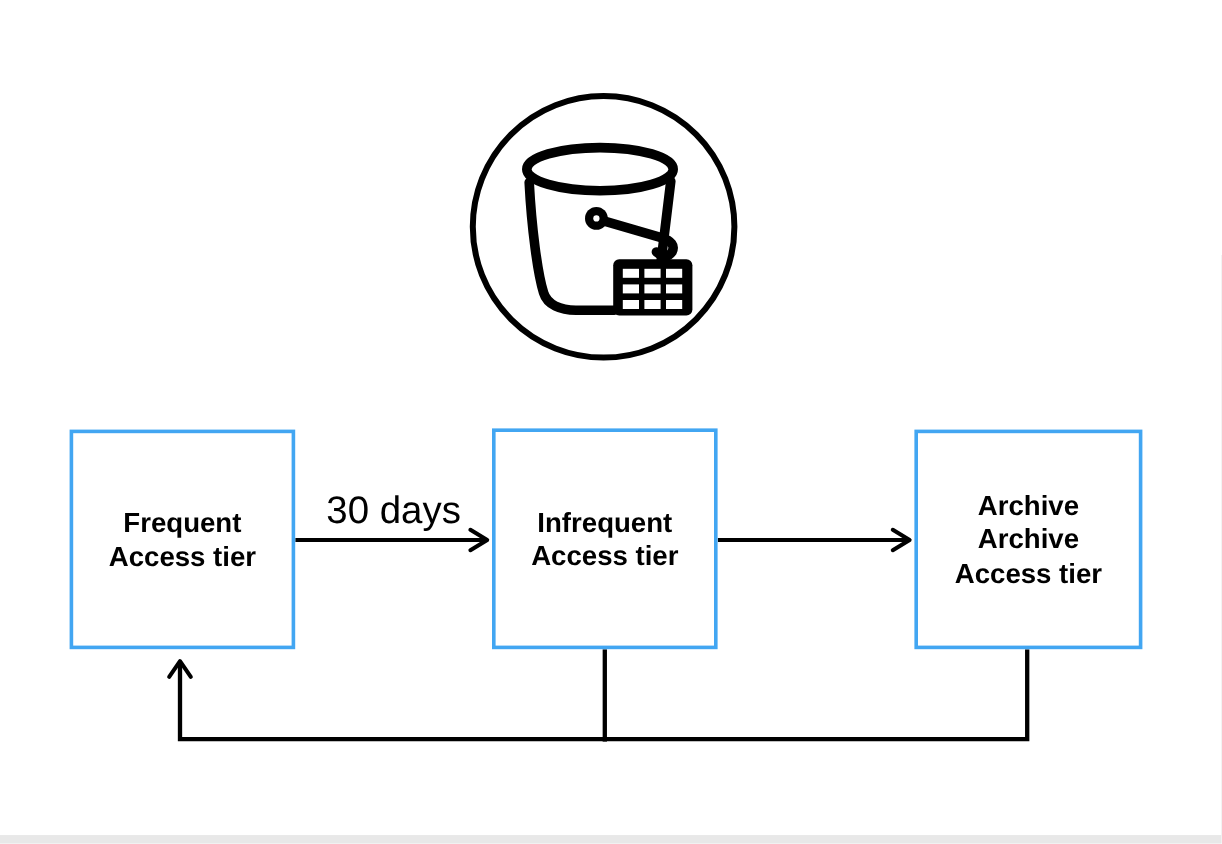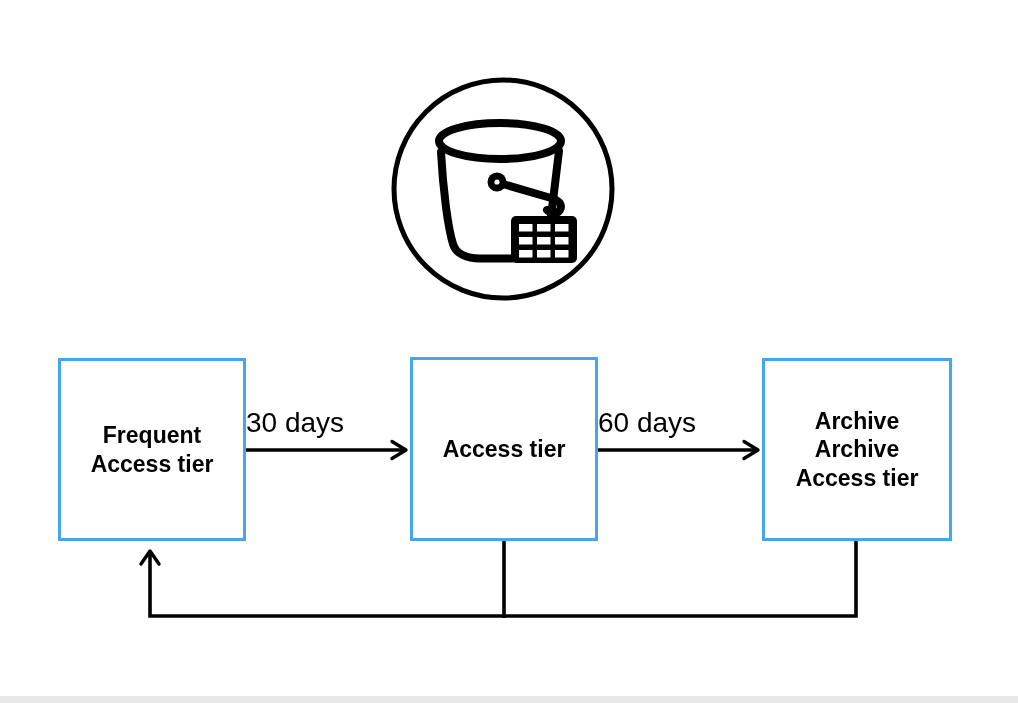--- a/index.html
+++ b/index.html
@@ -38,22 +38,23 @@
     color:var(--text);
     font-size:23px;font-weight:600;line-height:1.22;
   }
   .tier-box-1{left:58px;top:358px;width:188px;height:183px;}
   .tier-box-2{left:410px;top:357px;width:188px;height:184px;}
   .tier-box-3{left:762px;top:358px;width:190px;height:183px;}
 
   .arrow-label{
     position:absolute;
     width:164px;
+    text-align:center;
     color:var(--text);
-    font-size:28px;font-weight:400;line-height:1.15;
+    font-size:32px;font-weight:400;line-height:1.15;
   }
   .arrow-label-1{left:246px;top:407px;}
   .arrow-label-2{left:598px;top:407px;}
 </style>
 </head>
 <body>
 
 <div class="canvas">
 
   <svg class="layer" viewBox="0 0 1018 703">
@@ -100,25 +101,25 @@
       <path class="ln ln-head" d="M 141 564 L 150 551 L 159 564"></path>
     </g>
   </svg>
 
   <div class="tier-box tier-box-1">
     <div>Frequent</div>
     <div>Access tier</div>
   </div>
 
   <div class="tier-box tier-box-2">
+    <div>Infrequent</div>
     <div>Access tier</div>
   </div>
 
   <div class="tier-box tier-box-3">
     <div>Archive</div>
     <div>Archive</div>
     <div>Access tier</div>
   </div>
 
   <div class="arrow-label arrow-label-1">30 days</div>
-  <div class="arrow-label arrow-label-2">60 days</div>
 
 </div>
 
 </body></html>

